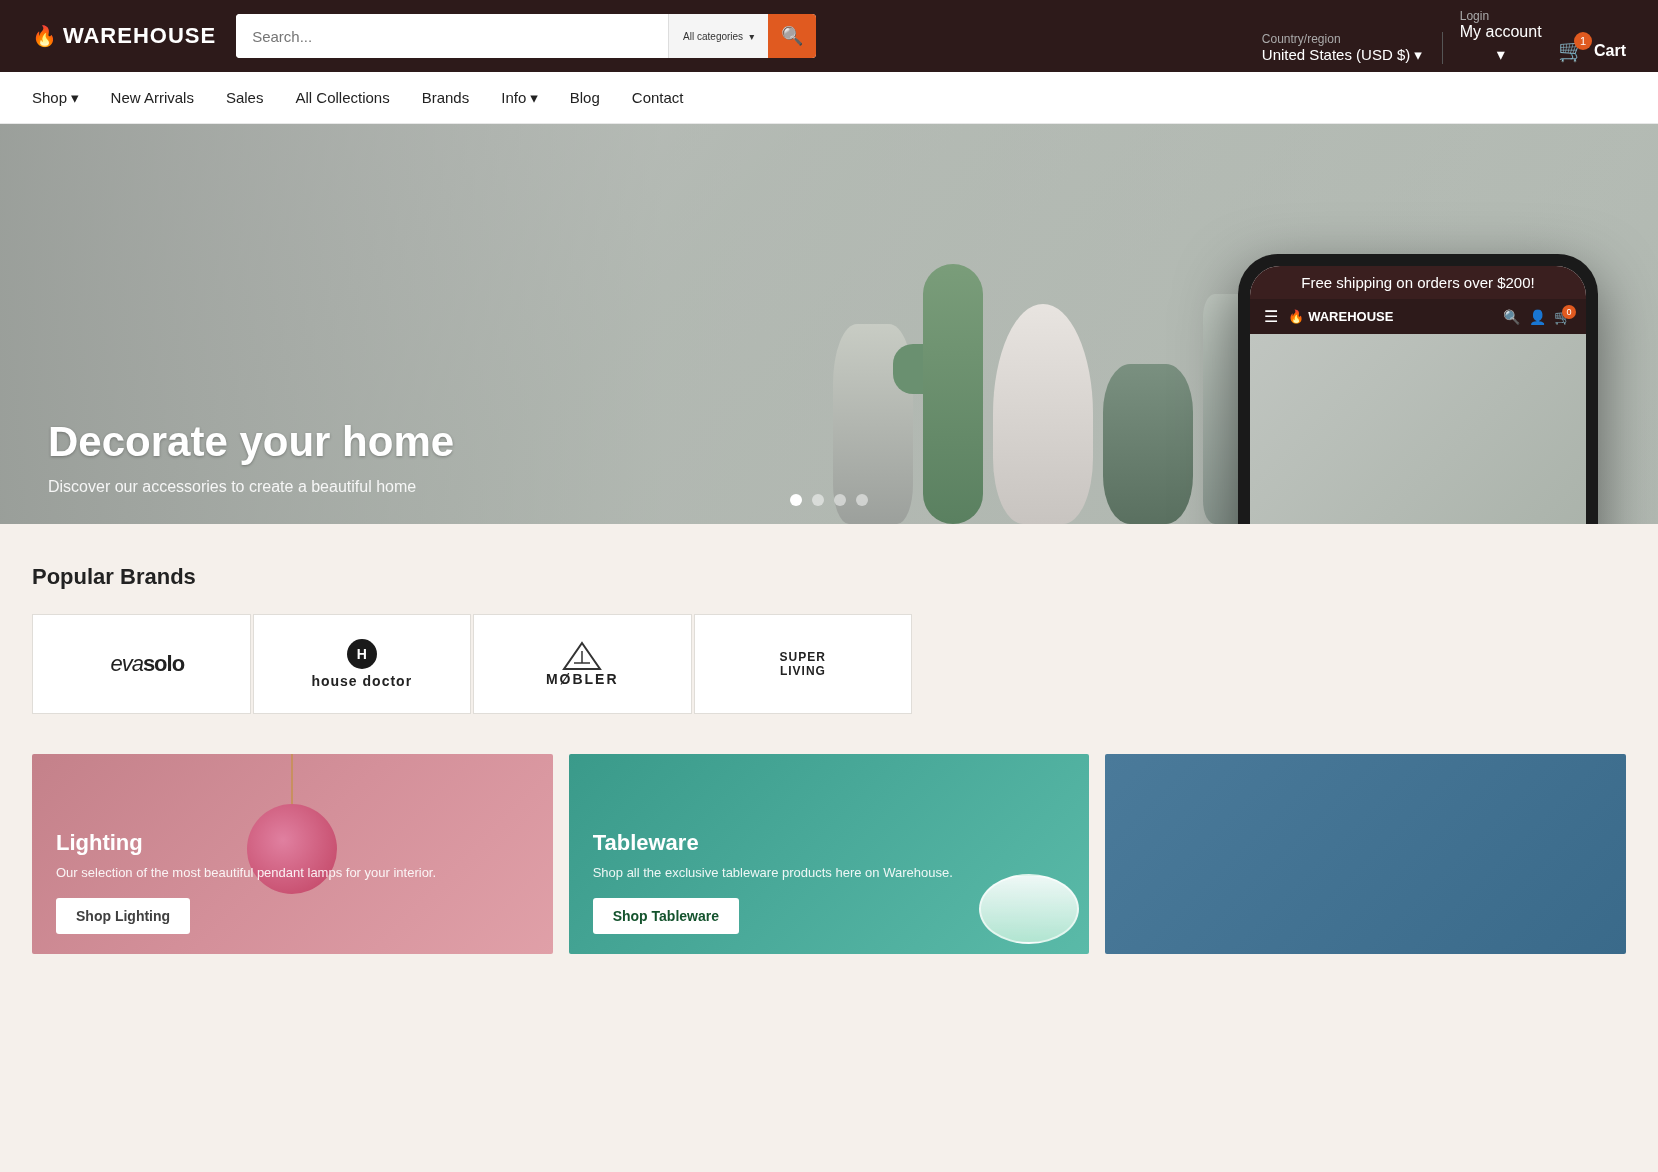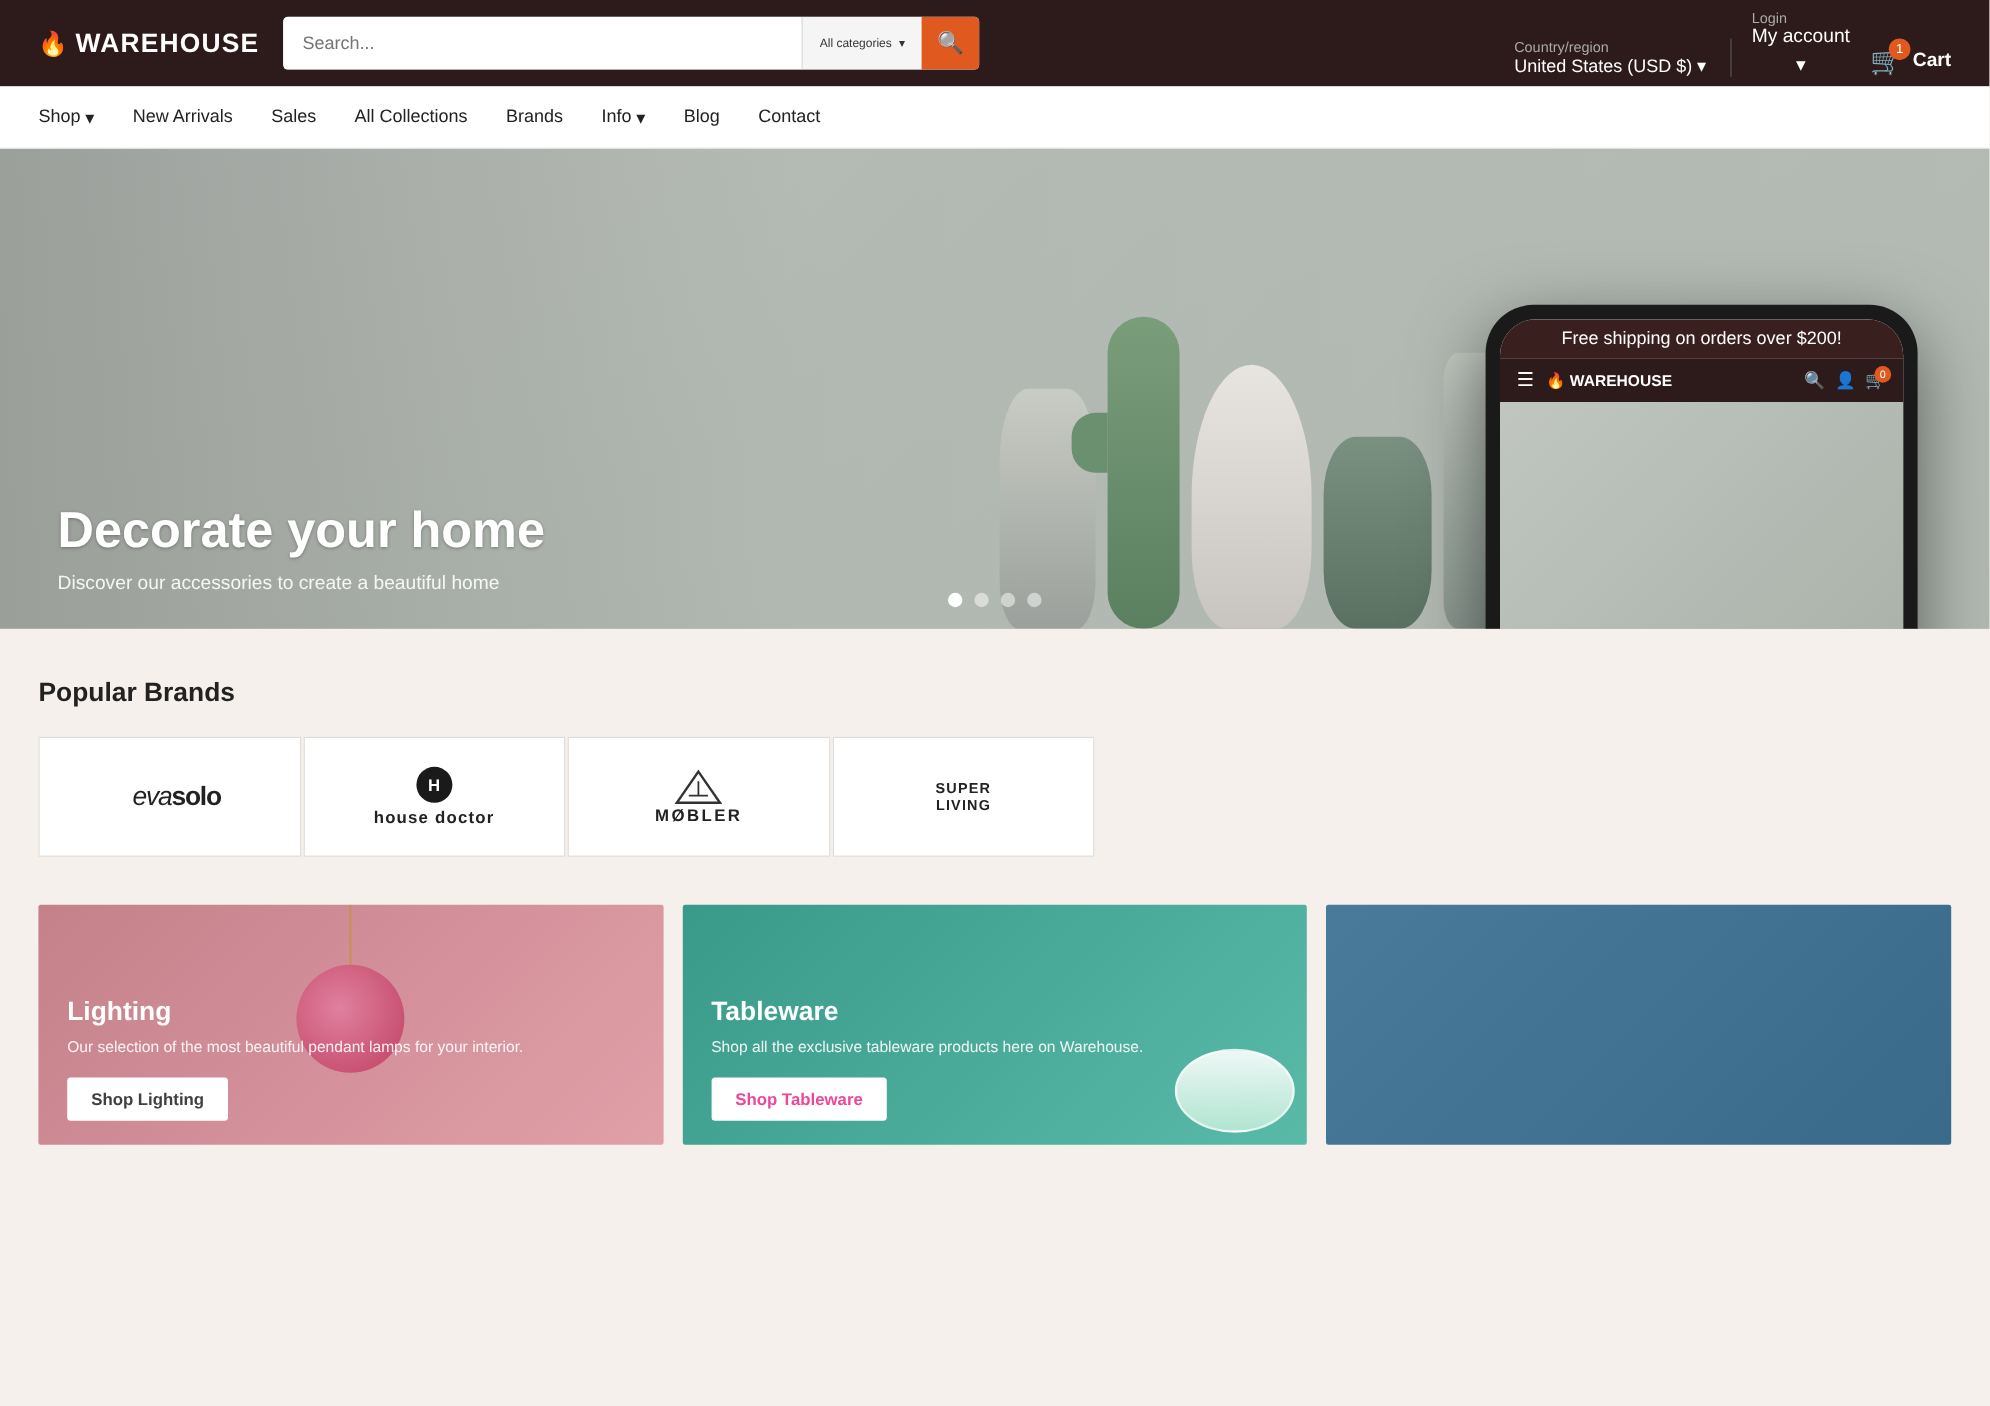--- a/index.html
+++ b/index.html
@@ -318,21 +318,21 @@
     .cat-btn {
       background: #fff;
       border: none;
       padding: 10px 20px;
       font-size: 14px;
       font-weight: 600;
       border-radius: 3px;
       cursor: pointer;
     }
     .cat-btn-lighting { color: #404040; }
-    .cat-btn-tableware { color: #ec4899; }
+    .cat-btn-tableware { color: #14532d; }
 
     
     .mobile-mockup {
       position: absolute;
       right: 60px;
       top: 130px;
       width: 360px;
       height: 700px;
       background: #1a1a1a;
       border-radius: 40px;

